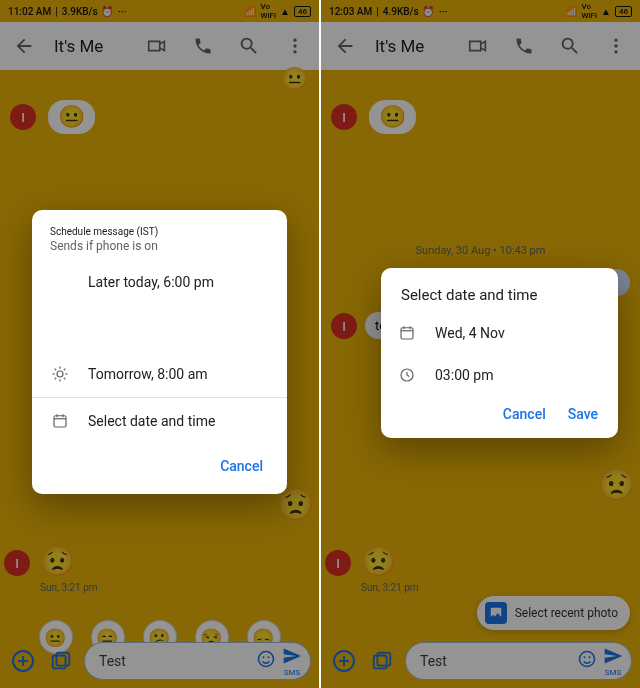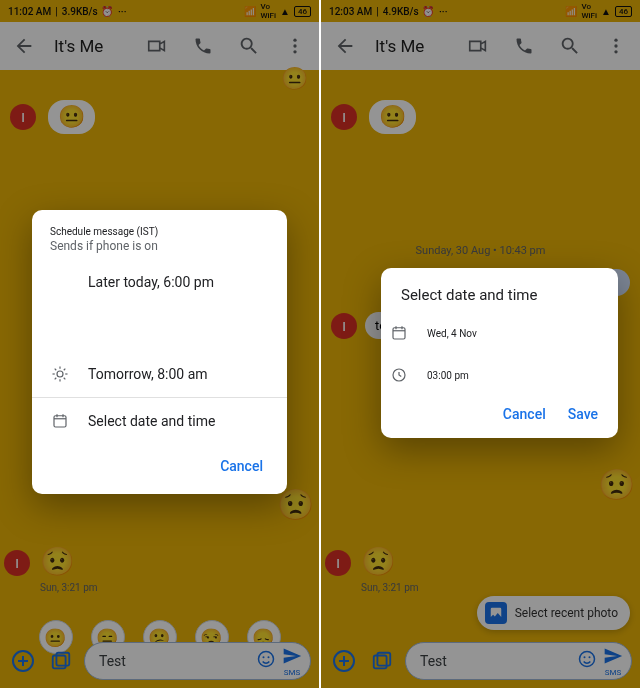--- a/index.html
+++ b/index.html
@@ -51,21 +51,21 @@
   .dlg1 .hdr .t { font-size:10px; color:#202124; font-weight:400; }
   .dlg1 .hdr .s { font-size:12px; color:#5f6368; margin-top:2px; }
   .dlg1 .opt { display:flex; align-items:center; gap:18px; padding:14px 18px; font-size:14px; color:#202124; }
   .dlg1 .opt .ic { width:20px; display:flex; justify-content:center; color:#5f6368; }
   .dlg1 .sep { border-top:1px solid #e0e0e0; }
   .dlg1 .actions { display:flex; justify-content:flex-end; padding:8px 16px 14px; }
   .dlg1 .actions .btn { color:#1a73e8; font-size:14px; font-weight:500; padding:6px 8px; }
 
   .dlg2 { left:60px; right:22px; top:268px; }
   .dlg2 .hdr { padding:18px 20px 8px; font-size:15px; color:#202124; }
-  .dlg2 .opt { display:flex; align-items:center; gap:18px; padding:12px 8px; font-size:10px; color:#202124; }
+  .dlg2 .opt { display:flex; align-items:center; gap:18px; padding:12px 16px; font-size:14px; color:#202124; }
   .dlg2 .opt .ic { width:20px; display:flex; justify-content:center; color:#5f6368; }
   .dlg2 .actions { display:flex; justify-content:flex-end; gap:22px; padding:10px 20px 16px; }
   .dlg2 .actions .btn { color:#1a73e8; font-size:14px; font-weight:500; }
 
   .big-emoji-right { position:absolute; right:10px; }
 </style>
 </head>
 <body>
 
 <div class="stage">

